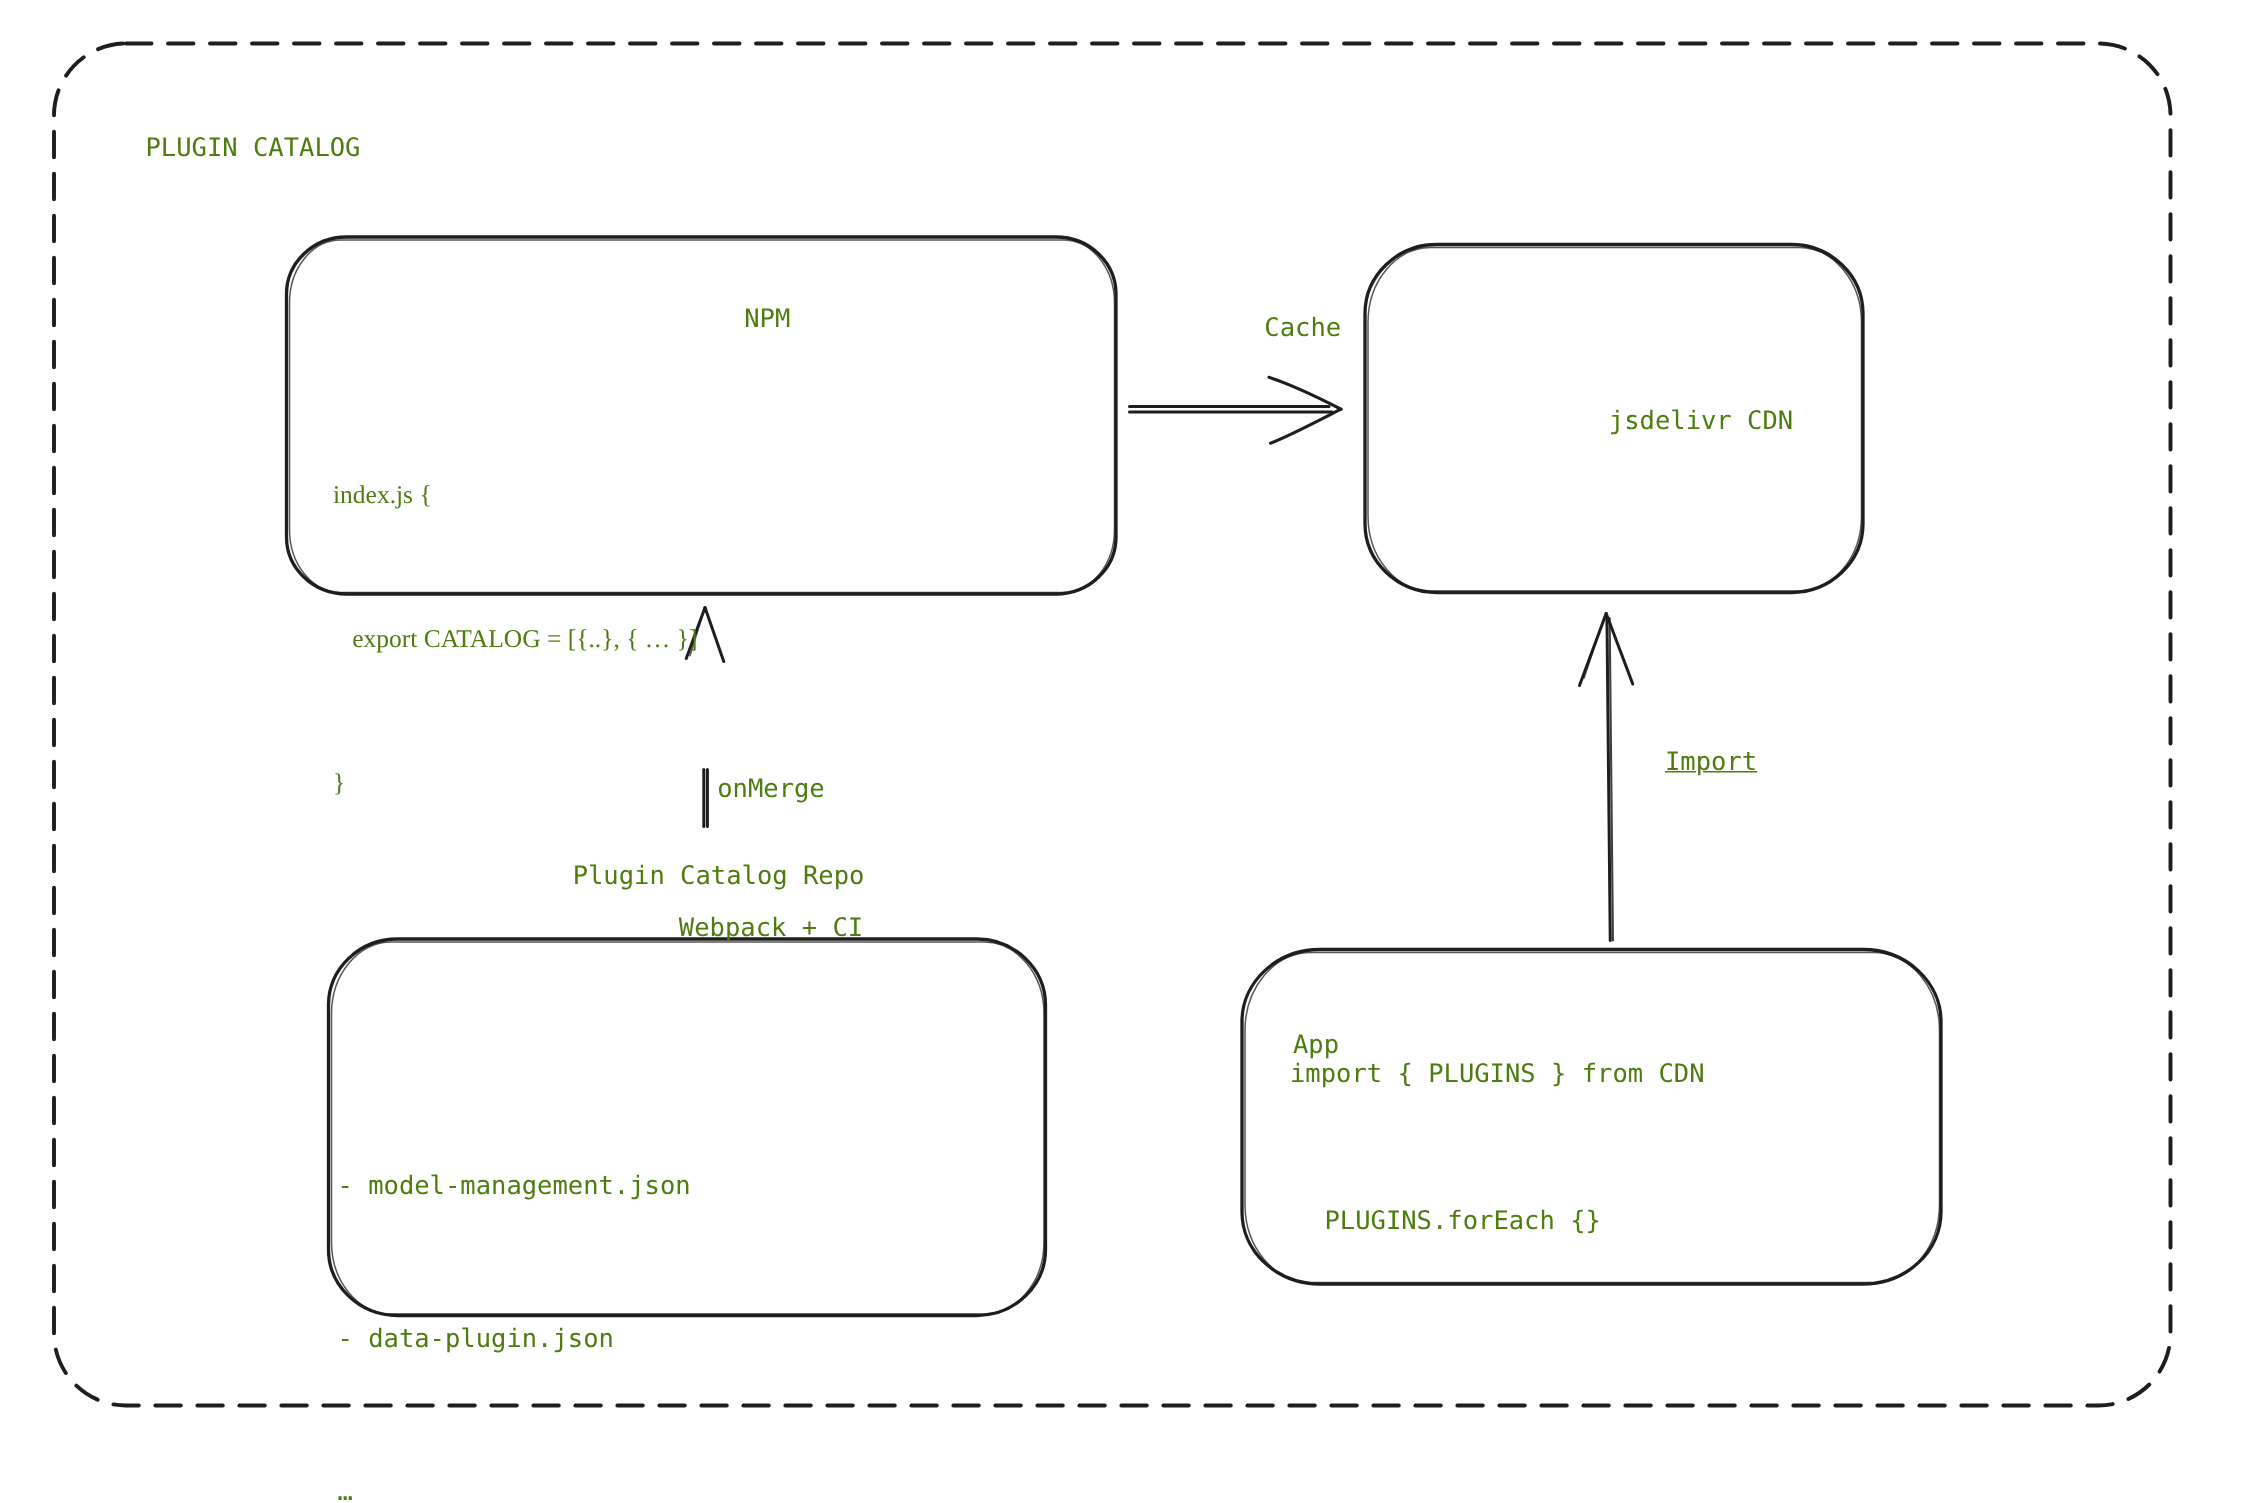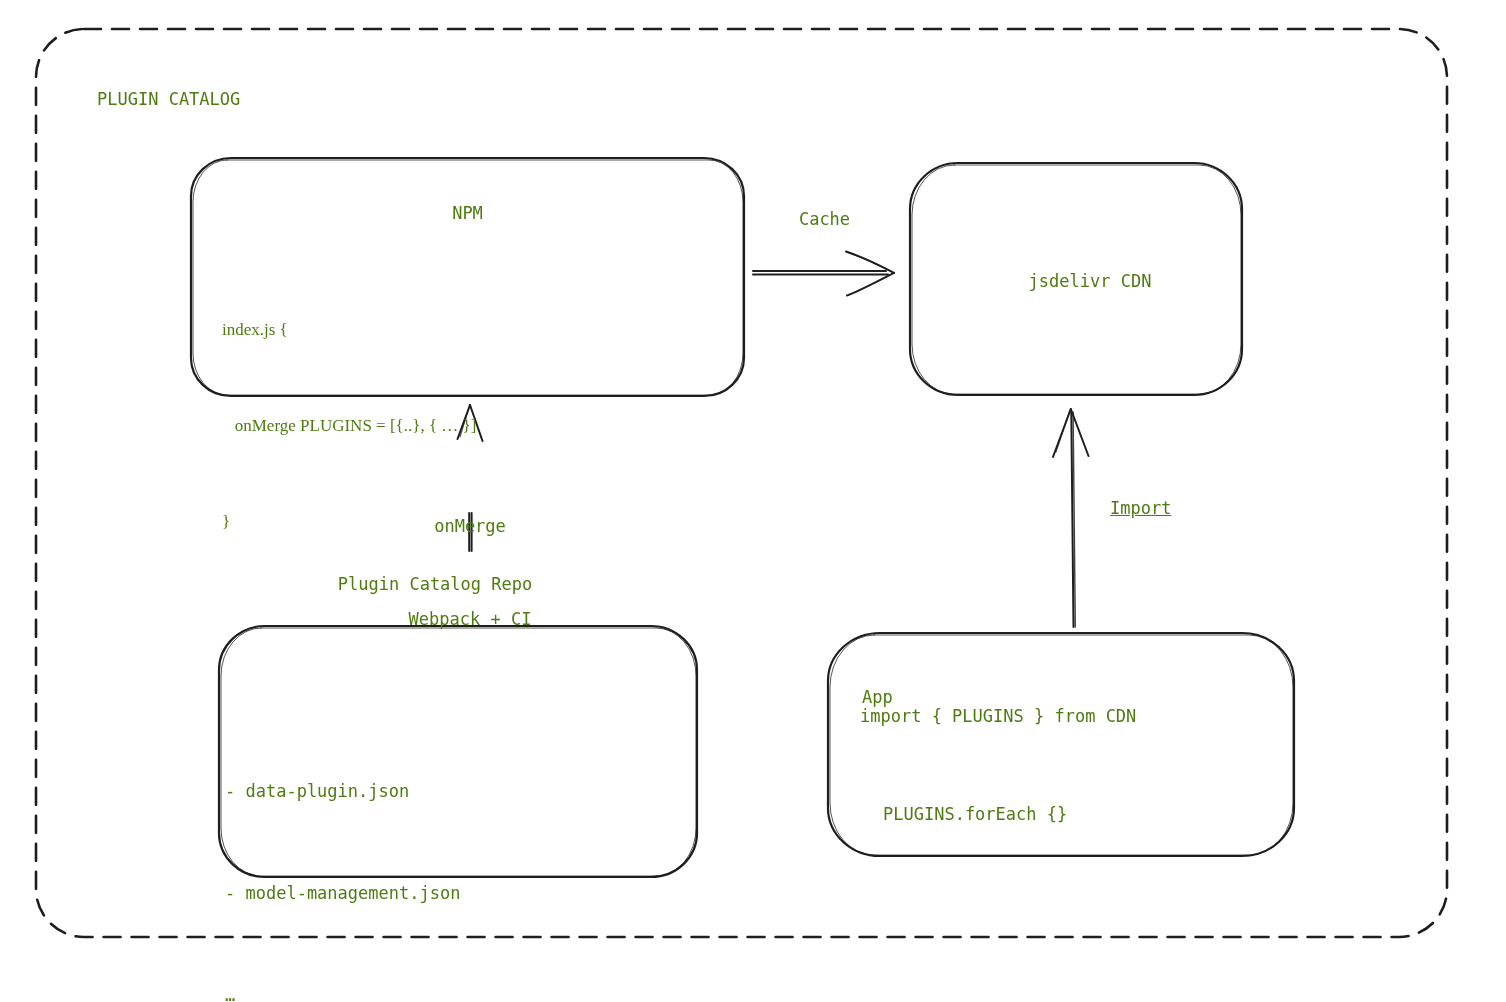--- a/index.html
+++ b/index.html
@@ -18,21 +18,21 @@
     width: 1506px; height: 1002px;
     pointer-events: none;
   }
   .txt {
     position: absolute;
     font-size: 17px;
     line-height: 32px;
     white-space: pre;
     color: #4d7c0f;
   }
-  .center { text-align: center; }
+  .center { text-align: center; padding-left: 44px; }
   .code-line { white-space: pre; font-family: Liberation Serif, serif; }
   .lh34 { line-height: 34px; }
   .lh31 { line-height: 31px; }
 </style>
 </head>
 <body>
 
 <div class="canvas">
 
   <svg class="strokes" viewBox="0 0 1506 1002">
@@ -85,41 +85,41 @@
       </g>
     </g>
   </svg>
 
   <div class="txt" style="left:97px; top:83px;">PLUGIN CATALOG</div>
 
   <div>
     <div class="txt center" style="left:191px; top:197px; width:553px;">NPM</div>
     <div class="txt" style="left:222px; top:250px;">
       <div class="code-line">index.js {</div>
-      <div class="code-line">   onMerge PLUGINS = [{..}, { … }]</div>
+      <div class="code-line">   export CATALOG = [{..}, { … }]</div>
       <div class="code-line">}</div>
     </div>
   </div>
 
   <div>
     <div class="txt center" style="left:910px; top:265px; width:360px;">jsdelivr CDN</div>
   </div>
 
   <div class="txt center" style="left:752px; top:203px; width:145px;text-align:center;">Cache</div>
 
   <div class="txt center lh31" style="left:340px; top:449px; width:260px;">
     <div>onMerge</div>
     <div>Webpack + CI</div>
   </div>
 
   <div>
     <div class="txt center" style="left:235px; top:568px; width:400px;">Plugin Catalog Repo</div>
     <div class="txt lh34" style="left:225px; top:706px;">
+      <div>- model-management.json</div>
       <div>- data-plugin.json</div>
-      <div>- model-management.json</div>
       <div>…</div>
     </div>
   </div>
 
   <div>
     <div class="txt" style="left:862px; top:681px;text-align:center;">App</div>
     <div class="txt" style="left:860px; top:700px;">import { PLUGINS } from CDN</div>
     <div class="txt" style="left:860px; top:798px;margin-left:23px;">PLUGINS.forEach {}</div>
   </div>
 

